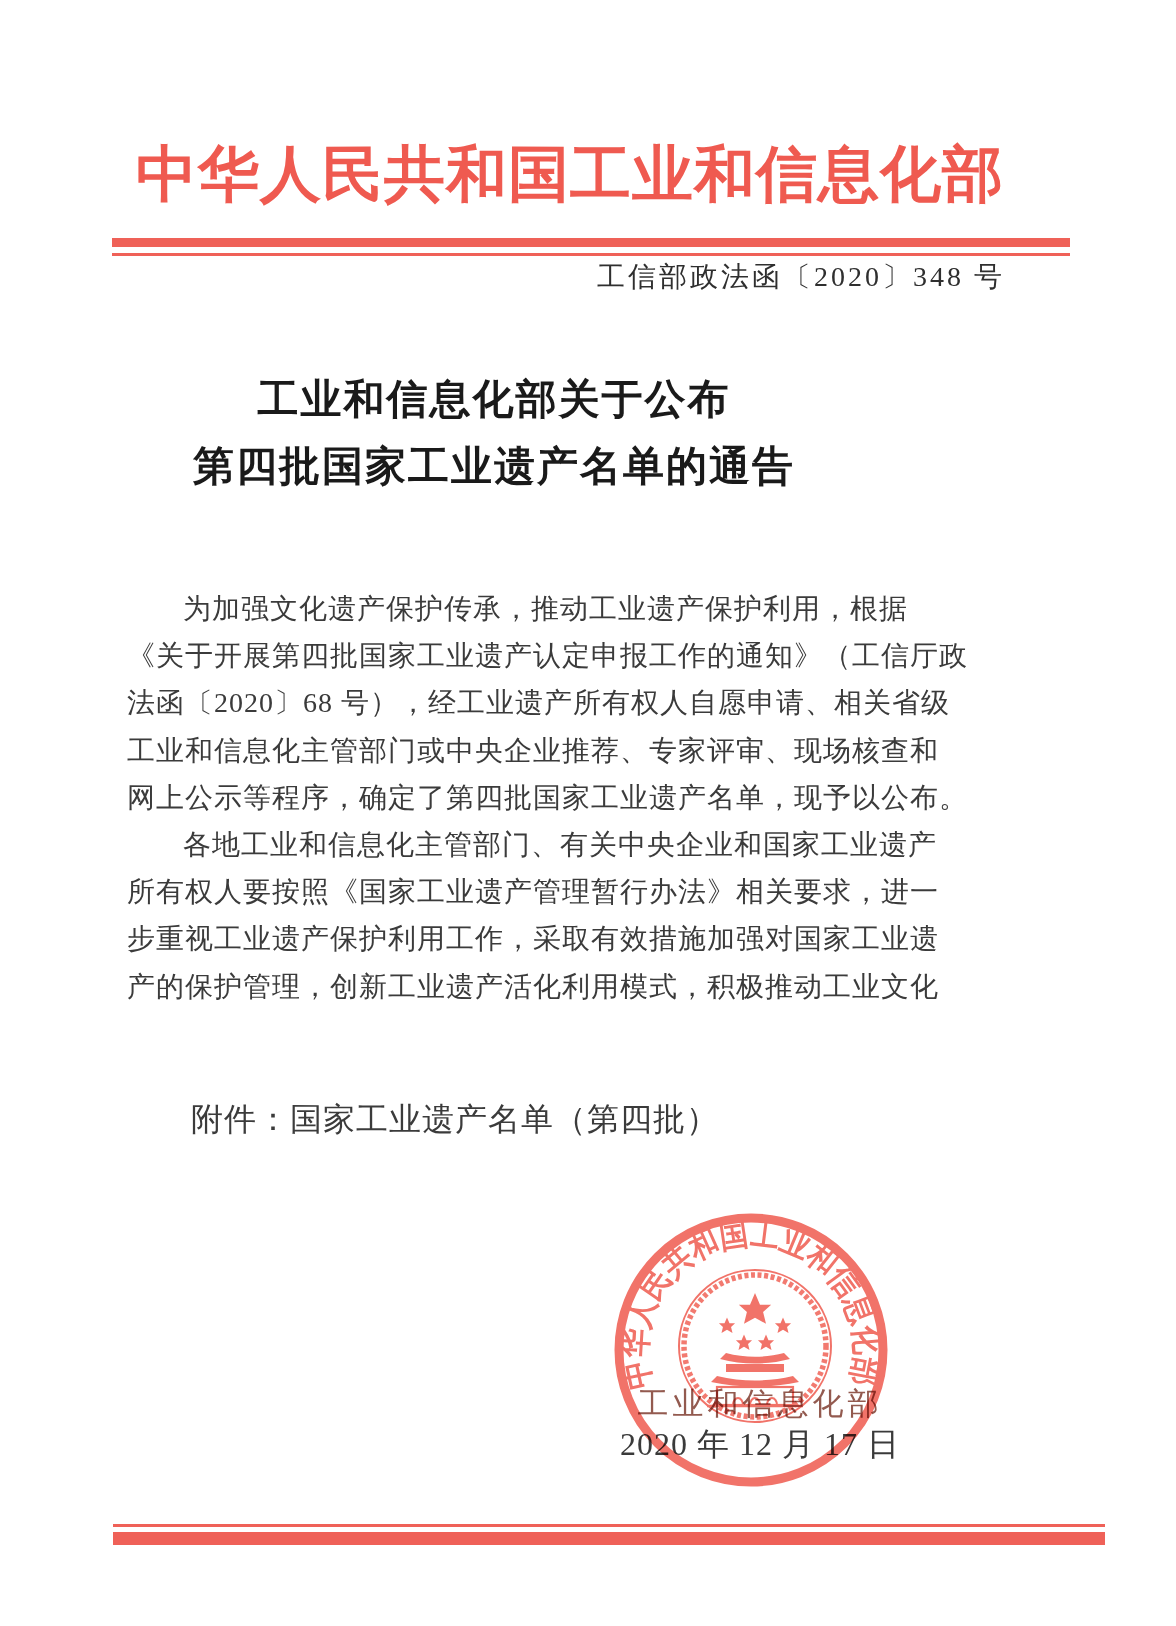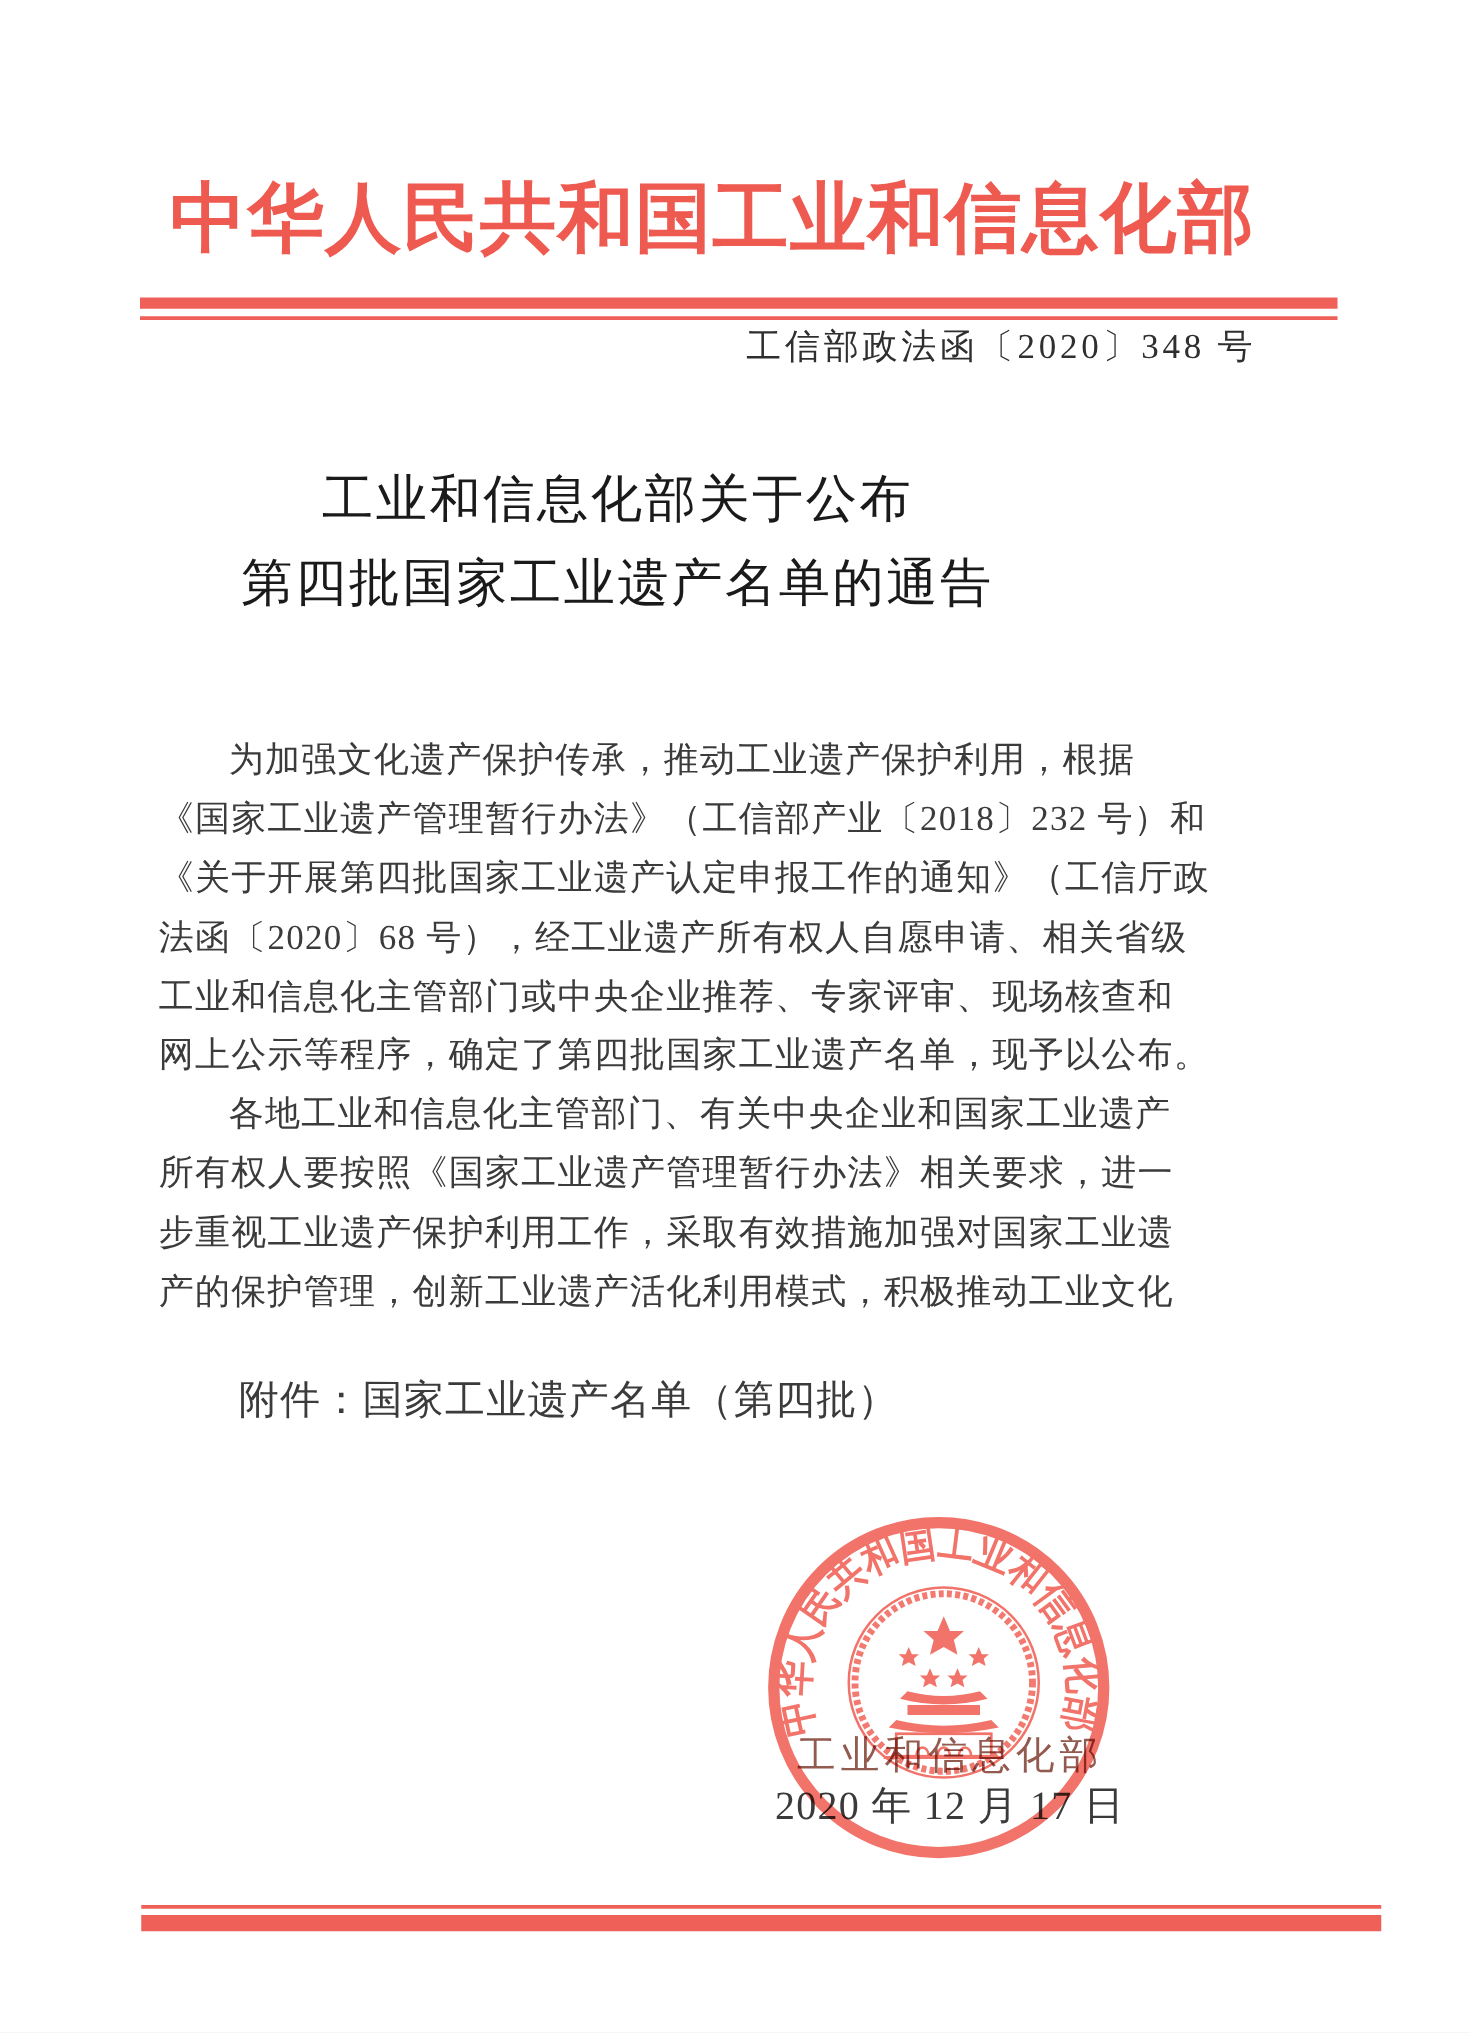--- a/index.html
+++ b/index.html
@@ -26,21 +26,21 @@
   .rule-bottom-thin{left:113px;top:1524px;width:992px;height:3px;}
   .rule-bottom-thick{left:113px;top:1532px;width:992px;height:13px;}
   .doc-number{
     position:absolute;top:258px;right:171px;
     font-size:28px;color:#2f2f2f;letter-spacing:3px;
     white-space:nowrap;
   }
   .notice-title{
     position:absolute;top:366px;left:0;width:988px;
     text-align:center;
-    font-size:41px;font-weight:normal;color:#1a1a1a;
+    font-size:41px;font-weight:bold;color:#1a1a1a;
     line-height:67px;
     letter-spacing:2px;
   }
   .body-text{
     position:absolute;top:585px;left:127px;width:935px;
     font-size:28px;color:#3b3b3b;letter-spacing:1px;
   }
   .body-line{
     height:47.2px;line-height:47.2px;white-space:nowrap;
   }
@@ -80,21 +80,20 @@
   <div class="doc-number">工信部政法函〔2020〕348 号</div>
 
   <div class="notice-title">
     <div>工业和信息化部关于公布</div>
     <div>第四批国家工业遗产名单的通告</div>
   </div>
 
   <div class="body-text">
     <div class="para">
         <div class="body-line">为加强文化遗产保护传承，推动工业遗产保护利用，根据</div>
-        <div class="body-line">《国家工业遗产管理暂行办法》（工信部产业〔2018〕232 号）和</div>
         <div class="body-line">《关于开展第四批国家工业遗产认定申报工作的通知》（工信厅政</div>
         <div class="body-line">法函〔2020〕68 号），经工业遗产所有权人自愿申请、相关省级</div>
         <div class="body-line">工业和信息化主管部门或中央企业推荐、专家评审、现场核查和</div>
         <div class="body-line">网上公示等程序，确定了第四批国家工业遗产名单，现予以公布。</div>
       </div>
     <div class="para">
         <div class="body-line">各地工业和信息化主管部门、有关中央企业和国家工业遗产</div>
         <div class="body-line">所有权人要按照《国家工业遗产管理暂行办法》相关要求，进一</div>
         <div class="body-line">步重视工业遗产保护利用工作，采取有效措施加强对国家工业遗</div>
         <div class="body-line">产的保护管理，创新工业遗产活化利用模式，积极推动工业文化</div>

